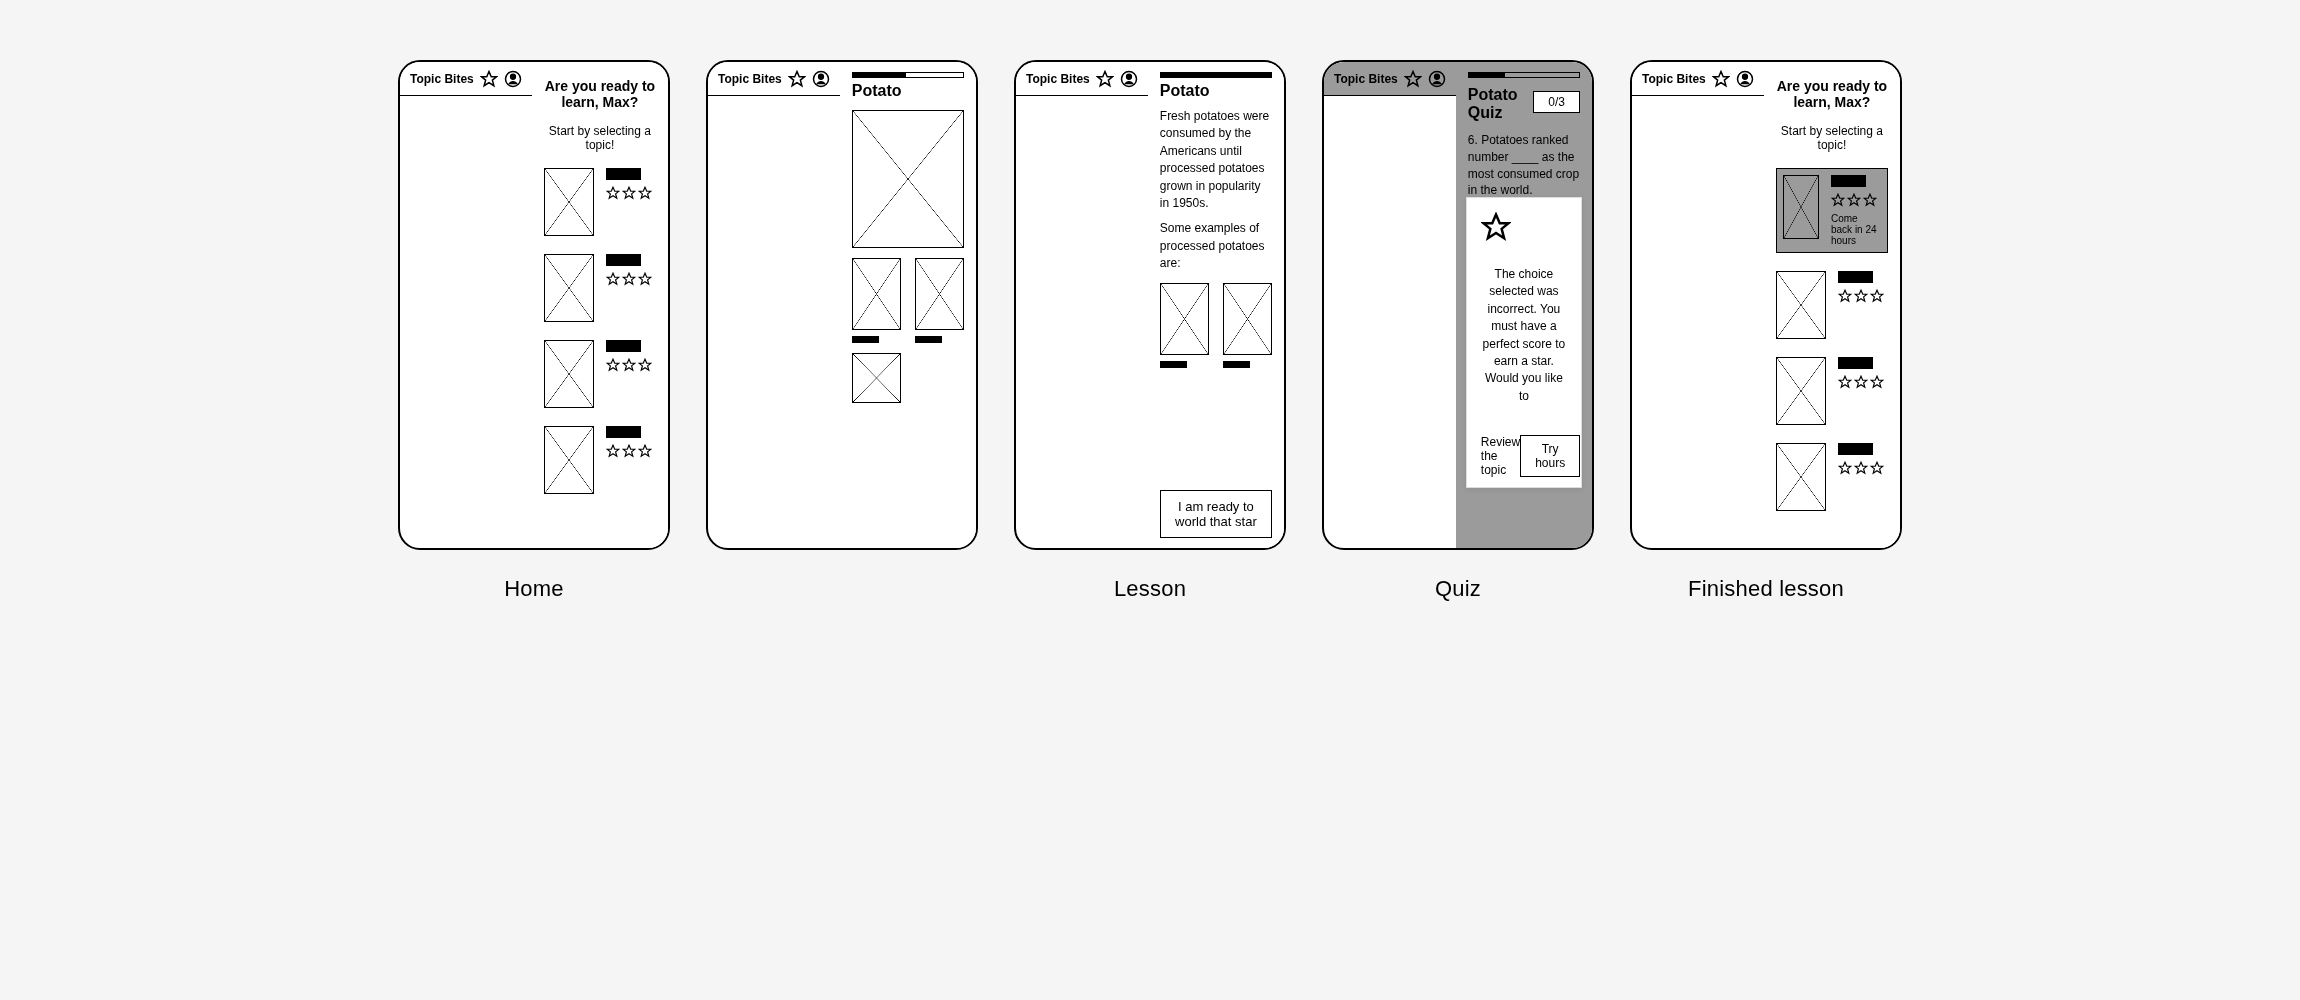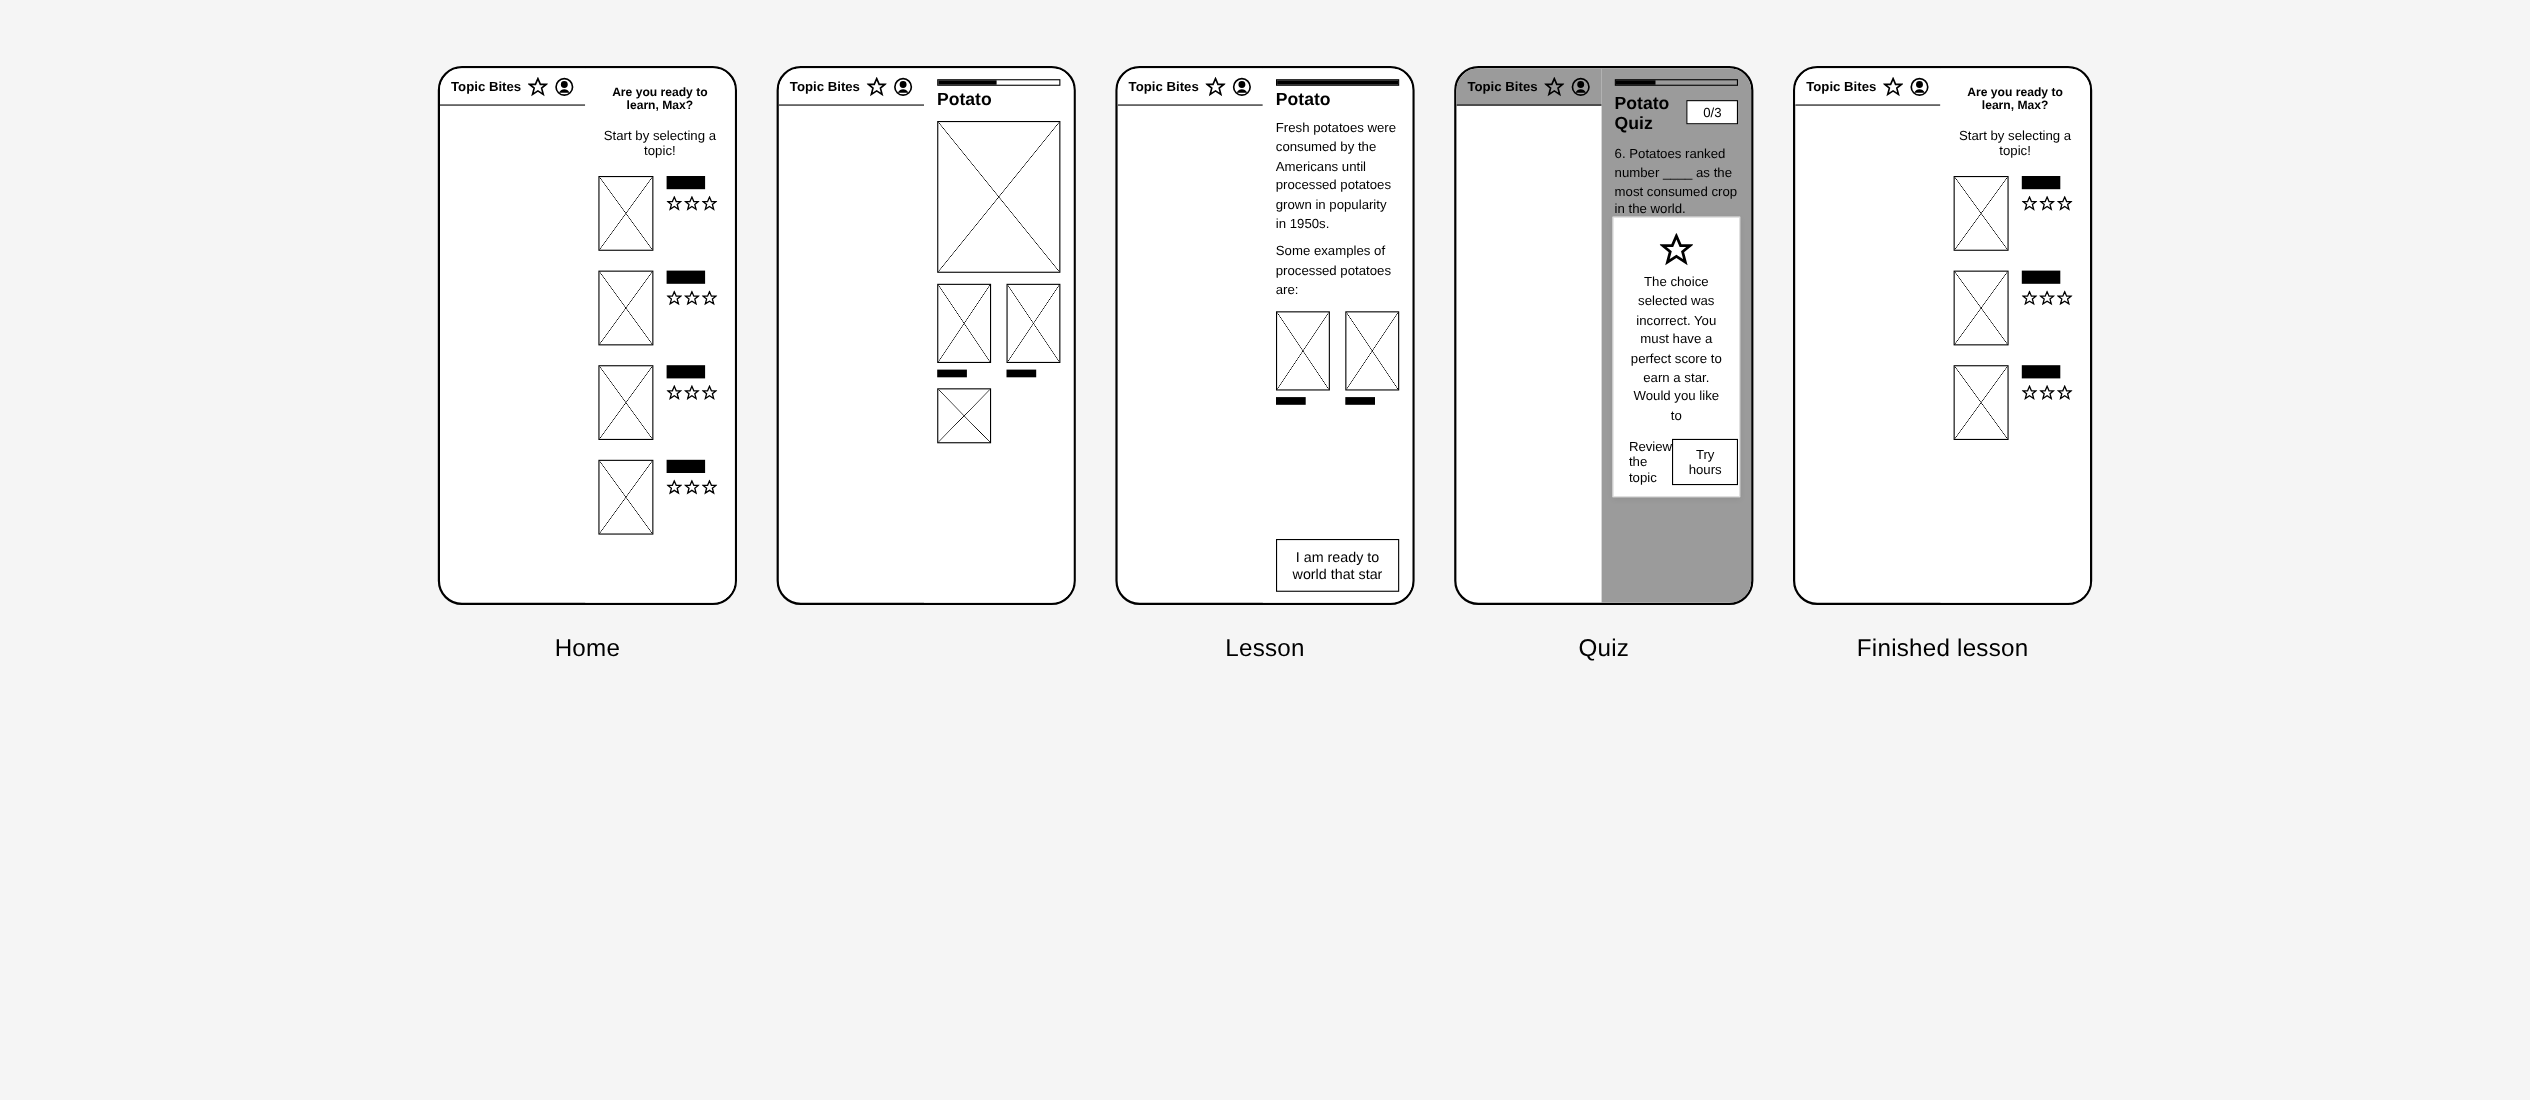--- a/index.html
+++ b/index.html
@@ -9,21 +9,21 @@
   .phone {
     width:272px; height:490px; background:#fff; border:2px solid #000; border-radius:22px;
     overflow:hidden; display:flex; flex-direction:row; position:relative;
   }
   .phone.dimmed > .header, .phone.dimmed > .body { background:#9b9b9b; }
   .header { height:34px; border-bottom:1px solid #000; display:flex; align-items:center; padding:0 10px; gap:6px; background:#fff; }
   .brand { font-size:12px; font-weight:700; flex:1; }
   .icon { display:inline-flex; }
   .body { flex:1; overflow:hidden; padding:10px 12px 0 12px; background:#fff; position:relative; }
   .center { text-align:center; }
-  .h1 { font-size:11px; font-weight:700; margin-top:6px; }
+  .h1 { font-size:14px; font-weight:700; margin-top:6px; }
   .h2 { font-size:16px; font-weight:700; margin-top:4px; }
   .sub { font-size:12px; margin-top:14px; margin-bottom:16px; }
   .para { font-size:12px; line-height:1.45; margin-top:8px; }
 
   .progress { width:100%; height:6px; border:1px solid #000; display:flex; }
   .progress > div { height:100%; background:#000; }
 
   .topic-list { display:flex; flex-direction:column; gap:18px; }
   .topic-row { display:flex; gap:8px; border:0; }
   .topic-row.locked .card-right { }
@@ -49,21 +49,21 @@
   .score-pill { border:1px solid #000; background:#fff; font-size:12px; padding:3px 14px; }
 
   .quiz-head { display:flex; justify-content:space-between; align-items:center; margin-top:4px; }
   .q-text { font-size:12px; margin-top:10px; line-height:1.4; }
   .radio { display:flex; align-items:center; gap:8px; margin-top:7px; }
   .radio .dot { width:14px; height:14px; border:1.5px solid #000; border-radius:50%; flex:0 0 auto; }
   .radio .gbar { height:9px; background:#888; flex:1; max-width:100px; }
 
   .modal {
     position:absolute; left:10px; right:10px; top:135px; background:#fff; border:1px solid #ddd;
-    padding:14px 14px 10px 14px; display:flex; flex-direction:column; align-items:center; gap:6px;
+    padding:14px 14px 10px 14px; display:flex; flex-direction:column; gap:24px;
     box-shadow:0 2px 6px rgba(0,0,0,.08);
   }
   .modal .msg { font-size:12px; text-align:center; line-height:1.45; }
   .modal .actions { display:flex; justify-content:space-between; align-items:center; width:100%; margin-top:6px; }
   .link-btn { font-size:12px; cursor:pointer; }
   .small-btn { border:1px solid #000; background:#fff; font-size:12px; padding:6px 14px; cursor:pointer; }
 
   .comeback { font-size:10px; color:#000; }
   .screen-label { font-size:22px; margin-top:26px; letter-spacing:.2px; }
 
@@ -331,20 +331,38 @@
               <path d="M5.5 19c1.5-3 4-4.2 6.5-4.2S17 16 18.5 19" fill="#000" stroke="none"></path>
             </svg>
           </span>
       </div>
       <div class="body">
         <div class="center">
           <div class="h1">Are you ready to learn, Max?</div>
           <div class="sub">Start by selecting a topic!</div>
         </div>
         <div class="topic-list">
+          <div class="topic-row locked">
+            <div class="placeholder" style="width:100px;height:64px"></div>
+            <div class="card-right">
+              <div class="blackbar"></div>
+              <div class="stars">
+                <svg width="14" height="14" viewBox="0 0 24 24" fill="none" stroke="#000" stroke-width="2">
+                    <polygon points="12 2 15 9 22 9 16.5 13.5 18.5 21 12 16.8 5.5 21 7.5 13.5 2 9 9 9"></polygon>
+                  </svg>
+                <svg width="14" height="14" viewBox="0 0 24 24" fill="none" stroke="#000" stroke-width="2">
+                    <polygon points="12 2 15 9 22 9 16.5 13.5 18.5 21 12 16.8 5.5 21 7.5 13.5 2 9 9 9"></polygon>
+                  </svg>
+                <svg width="14" height="14" viewBox="0 0 24 24" fill="none" stroke="#000" stroke-width="2">
+                    <polygon points="12 2 15 9 22 9 16.5 13.5 18.5 21 12 16.8 5.5 21 7.5 13.5 2 9 9 9"></polygon>
+                  </svg>
+              </div>
+              <div class="comeback">Come back in 24 hours</div>
+            </div>
+          </div>
           <div class="topic-row">
             <div class="placeholder" style="width:108px;height:68px"></div>
             <div class="card-right">
               <div class="blackbar"></div>
               <div class="stars">
                 <svg width="14" height="14" viewBox="0 0 24 24" fill="none" stroke="#000" stroke-width="2">
                     <polygon points="12 2 15 9 22 9 16.5 13.5 18.5 21 12 16.8 5.5 21 7.5 13.5 2 9 9 9"></polygon>
                   </svg>
                 <svg width="14" height="14" viewBox="0 0 24 24" fill="none" stroke="#000" stroke-width="2">
                     <polygon points="12 2 15 9 22 9 16.5 13.5 18.5 21 12 16.8 5.5 21 7.5 13.5 2 9 9 9"></polygon>

